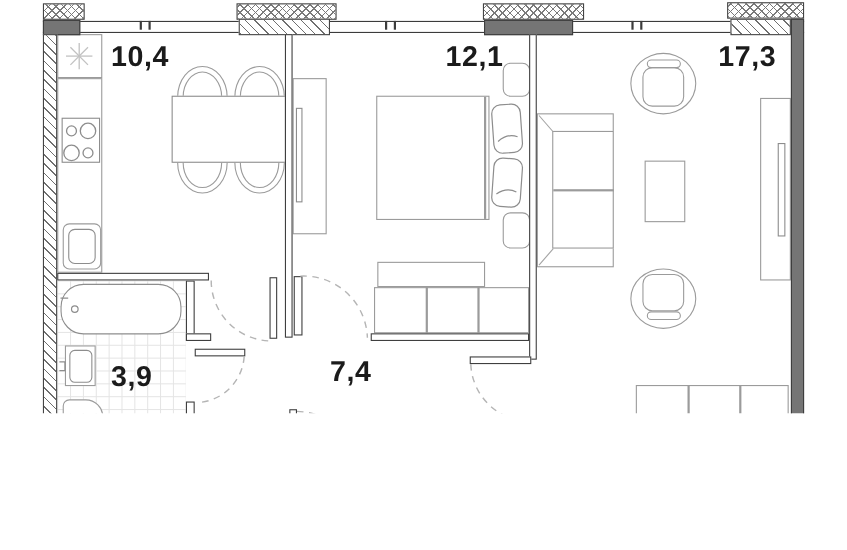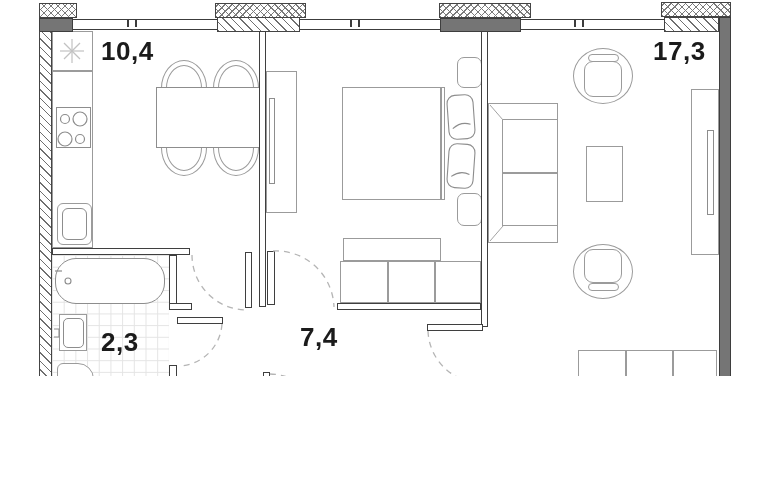--- a/index.html
+++ b/index.html
@@ -191,17 +191,18 @@
       <path d="M452 177 q9 -7 18 -3" fill="none"></path>
     </g>
 
     <g stroke="#a3a3a3" stroke-width="1">
       <line x1="490" y1="105" x2="503" y2="120"></line>
         <line x1="490" y1="241" x2="503" y2="226"></line>
     </g>
   </svg>
 
   <div class="abs roomlabel" style="left:101px;top:36px;">10,4</div>
+  <div class="abs roomlabel" style="left:405px;top:36px;">12,1</div>
   <div class="abs roomlabel" style="left:653px;top:36px;text-align:right;">17,3</div>
-  <div class="abs roomlabel" style="left:101px;top:327px;">2,3</div>
+  <div class="abs roomlabel" style="left:101px;top:327px;">3,9</div>
   <div class="abs roomlabel" style="left:260px;top:322px;margin-left:40px;">7,4</div>
 
 </div>
 
 </body></html>

